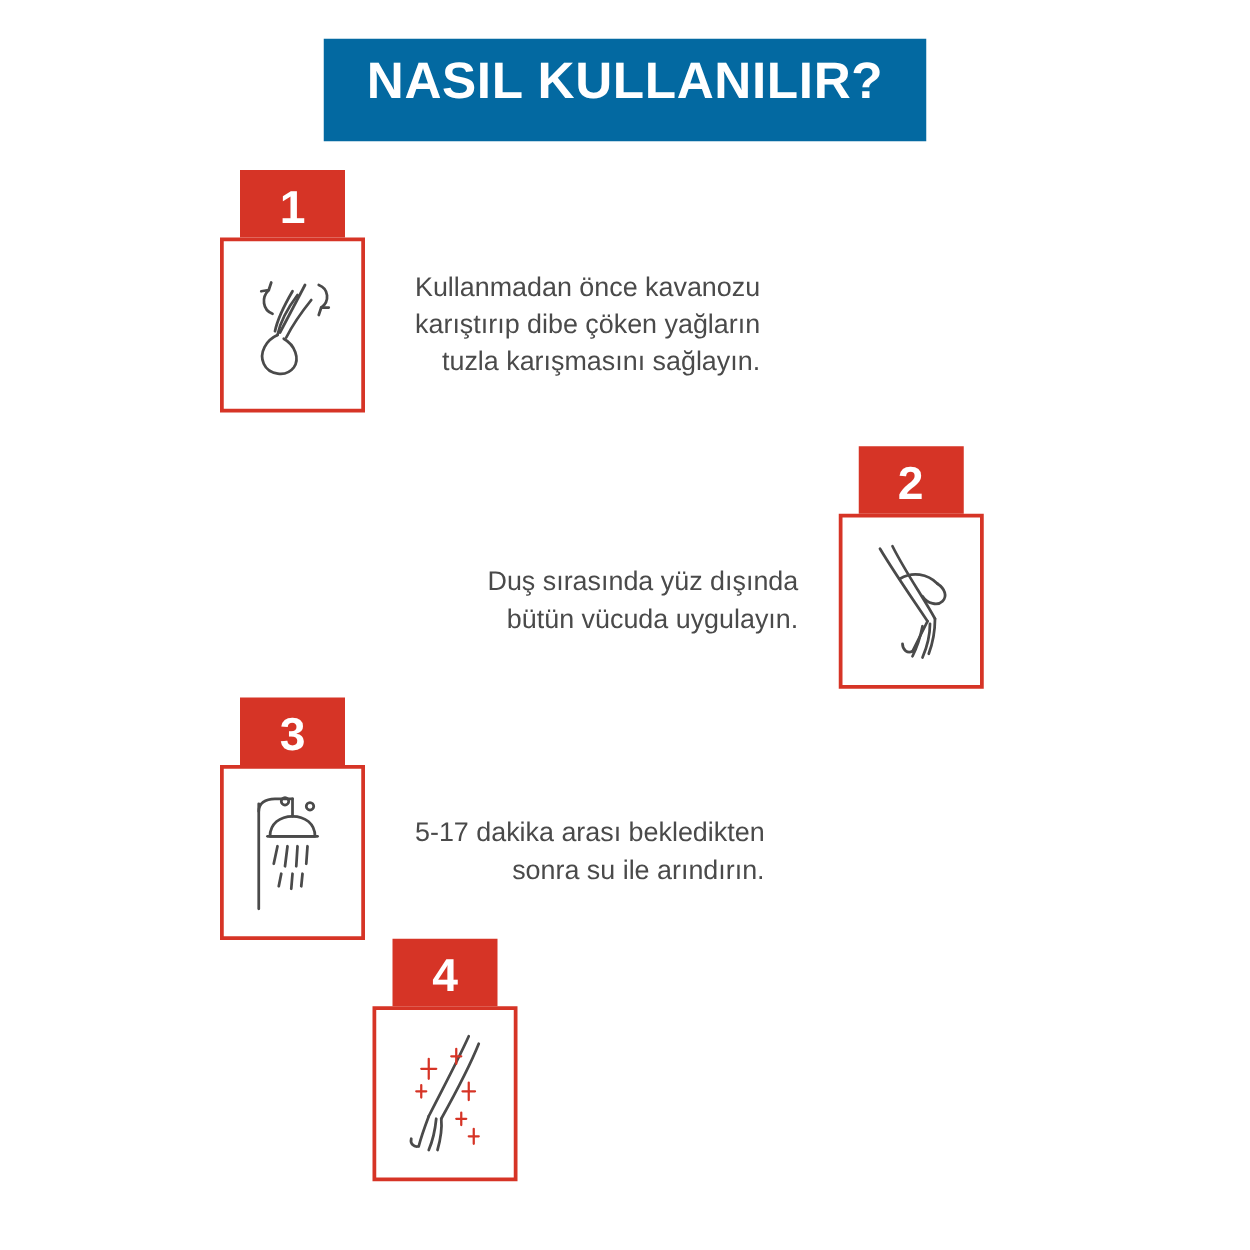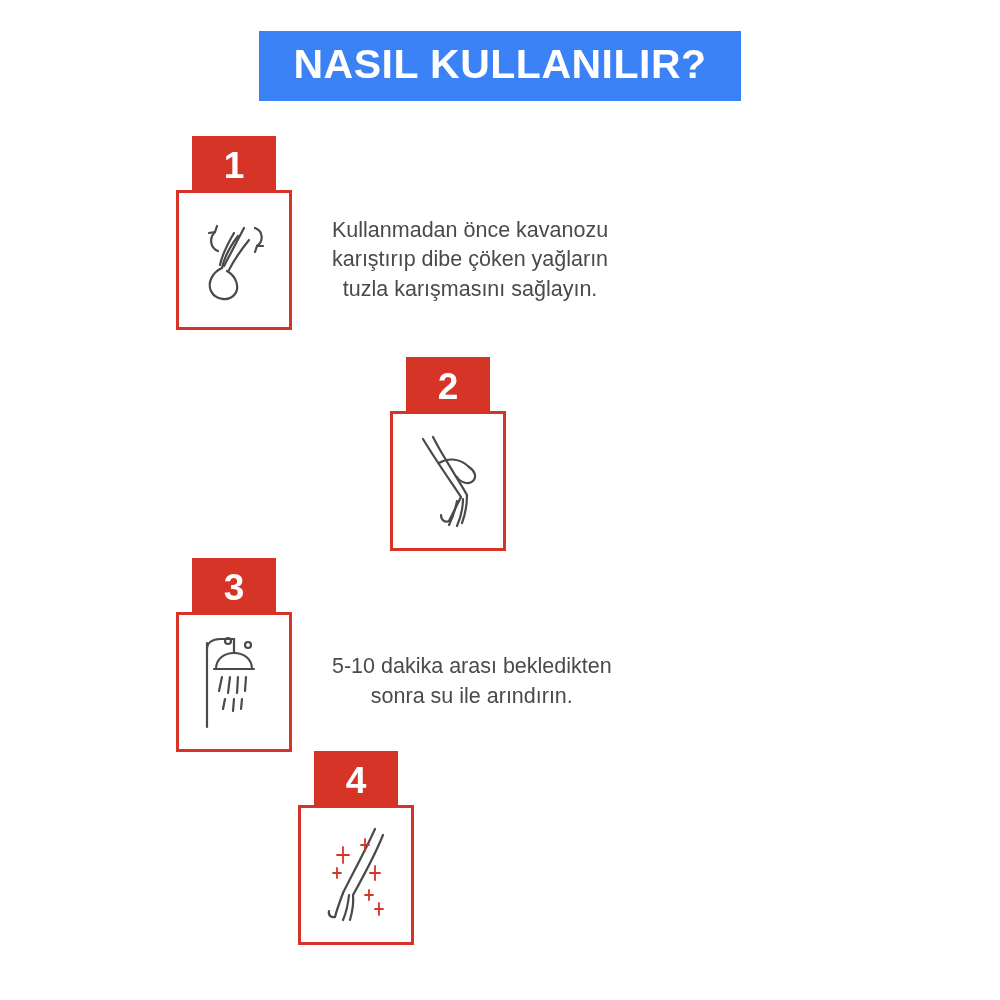--- a/index.html
+++ b/index.html
@@ -19,22 +19,22 @@
   
   .title-wrap {
     position: absolute;
     top: 31px;
     left: 0;
     width: 1000px;
     display: flex;
     justify-content: center;
   }
   .title-banner {
-    background: #3b82f6;
-    padding: 13px 34px 16px 34px;
+    background: #0369a1;
+    padding: 13px 34px 28px 34px;
     display: inline-block;
   }
   .title-banner .title-text {
     color: #ffffff;
     font-size: 41px;
     font-weight: bold;
     letter-spacing: 0.5px;
     line-height: 1;
     white-space: nowrap;
   }
@@ -85,21 +85,21 @@
   }
 
   .step-text {
     font-size: 21.5px;
     line-height: 1.38;
     color: #4a4a4a;
     white-space: pre-line;
   }
   .step-text.left-pad {
     margin-left: 32px;
-    text-align: center;
+    text-align: right;
   }
   .step-text.right-pad {
     margin-right: 32px;
     text-align: right;
   }
 
   
   #step-1 { top: 190px; left: 176px; }
   #step-2 { top: 411px; left: 390px; }
   #step-3 { top: 612px; left: 176px; }
@@ -157,20 +157,22 @@
           <path d="M58 72 C58 82 55 92 52 99"></path>
           <path d="M52 74 C50 84 47 92 44 98"></path>
           <path d="M44 94 C40 96 36 93 36 88"></path>
 
           <path d="M34 36 C44 30 56 32 64 40"></path>
           <path d="M64 40 C70 44 72 50 68 54 C64 58 56 56 52 50"></path>
         </svg>
       </span>
     </div>
   </div>
+  <div class="step-text right-pad">Duş sırasında yüz dışında
+bütün vücuda uygulayın.</div>
 </div>
 
 <div class="step" id="step-3">
   <div class="icon-col">
     <div class="num-badge">3</div>
     <div class="icon-box">
       <span>
         <svg width="88" height="110" viewBox="0 0 88 110" fill="none" stroke="#4a4a4a" stroke-width="2.2" stroke-linecap="round" stroke-linejoin="round">
 
           <line x1="17" y1="16" x2="17" y2="100"></line>
@@ -188,21 +190,21 @@
           <line x1="35" y1="72" x2="33" y2="82"></line>
           <line x1="44" y1="72" x2="43" y2="84"></line>
           <line x1="52" y1="72" x2="51" y2="82"></line>
 
           <circle cx="38" cy="14" r="3"></circle>
           <circle cx="58" cy="18" r="3"></circle>
         </svg>
       </span>
     </div>
   </div>
-  <div class="step-text left-pad">5-10 dakika arası bekledikten
+  <div class="step-text left-pad">5-17 dakika arası bekledikten
 sonra su ile arındırın.</div>
 </div>
 
 <div class="step right-icon" id="step-4">
   <div class="icon-col">
     <div class="num-badge">4</div>
     <div class="icon-box">
       <span>
         <svg width="86" height="108" viewBox="0 0 86 108" fill="none" stroke="#4a4a4a" stroke-width="2.2" stroke-linecap="round" stroke-linejoin="round">
 

